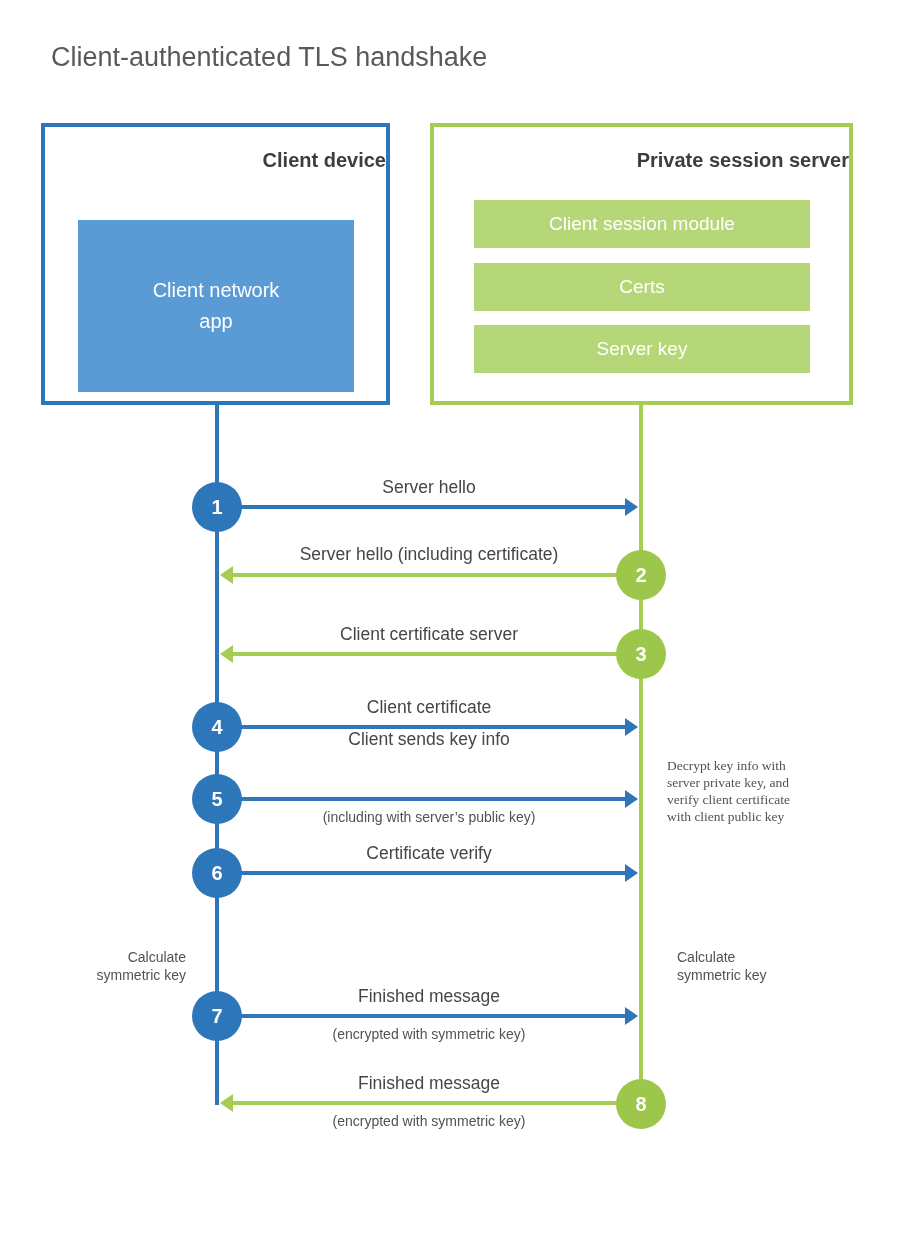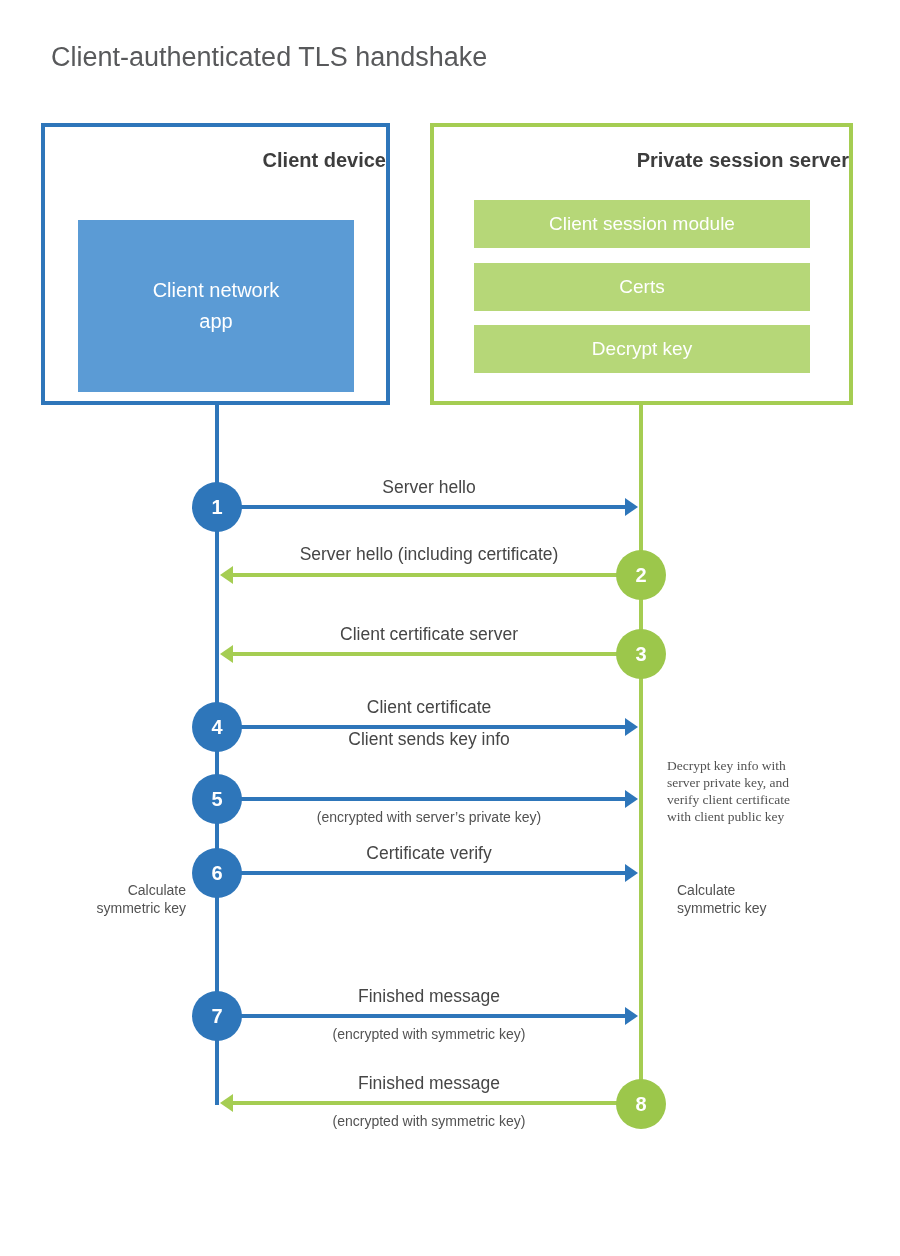--- a/index.html
+++ b/index.html
@@ -49,21 +49,21 @@
   .arrow.blue.right::after{content:"";position:absolute;right:-13px;top:-7px;
     border-left:13px solid var(--blue);border-top:9px solid transparent;border-bottom:9px solid transparent;}
   .arrow.green.left::before{content:"";position:absolute;left:-13px;top:-7px;
     border-right:13px solid var(--green);border-top:9px solid transparent;border-bottom:9px solid transparent;}
 
   .msg-label{position:absolute;left:217px;width:424px;text-align:center;font-size:17.5px;color:var(--label_color);}
   .msg-sub{position:absolute;left:217px;width:424px;text-align:center;font-size:14px;color:var(--muted_color);}
 
   .side-note{position:absolute;left:667px;top:757px;width:170px;font-size:13.5px;line-height:1.27;
     color:var(--muted_color);white-space:pre-line;font-family:Liberation Serif, serif;}
-  .calc{position:absolute;top:881px;width:125px;font-size:14px;line-height:1.3;color:var(--muted_color);white-space:pre-line;}
+  .calc{position:absolute;top:948px;width:125px;font-size:14px;line-height:1.3;color:var(--muted_color);white-space:pre-line;}
   .calc.left{left:61px;text-align:right;}
   .calc.right{left:677px;text-align:left;}
 </style>
 </head>
 <body>
 
 <div class="canvas">
 
   <h1 class="page-title">Client-authenticated TLS handshake</h1>
 
@@ -71,21 +71,21 @@
     <div class="box-title">Client device</div>
   </div>
   <div class="client-app">Client network
 app</div>
 
   <div class="box server">
     <div class="box-title">Private session server</div>
   </div>
   <div class="bar b1">Client session module</div>
   <div class="bar b2">Certs</div>
-  <div class="bar b3">Decrypt key</div>
+  <div class="bar b3">Server key</div>
 
   <div class="vline blue"></div>
   <div class="vline green"></div>
 
   <div class="msg-label" style="top:477px">Server hello</div>
   <div class="arrow blue right" style="top:505px"></div>
   <div class="circle blue" style="top:482px">1</div>
 
   <div class="msg-label" style="top:544px">Server hello (including certificate)</div>
   <div class="arrow green left" style="top:573px"></div>
@@ -95,21 +95,21 @@
   <div class="arrow green left" style="top:652px"></div>
   <div class="circle green" style="top:629px">3</div>
 
   <div class="msg-label" style="top:697px">Client certificate</div>
   <div class="arrow blue right" style="top:725px"></div>
   <div class="circle blue" style="top:702px">4</div>
 
   <div class="msg-label" style="top:729px">Client sends key info</div>
   <div class="arrow blue right" style="top:797px"></div>
   <div class="circle blue" style="top:774px">5</div>
-  <div class="msg-sub" style="top:809px">(encrypted with server’s private key)</div>
+  <div class="msg-sub" style="top:809px">(including with server’s public key)</div>
 
   <div class="msg-label" style="top:843px">Certificate verify</div>
   <div class="arrow blue right" style="top:871px"></div>
   <div class="circle blue" style="top:848px">6</div>
 
   <div class="side-note">Decrypt key info with
 server private key, and
 verify client certificate
 with client public key</div>
   <div class="calc left">Calculate

